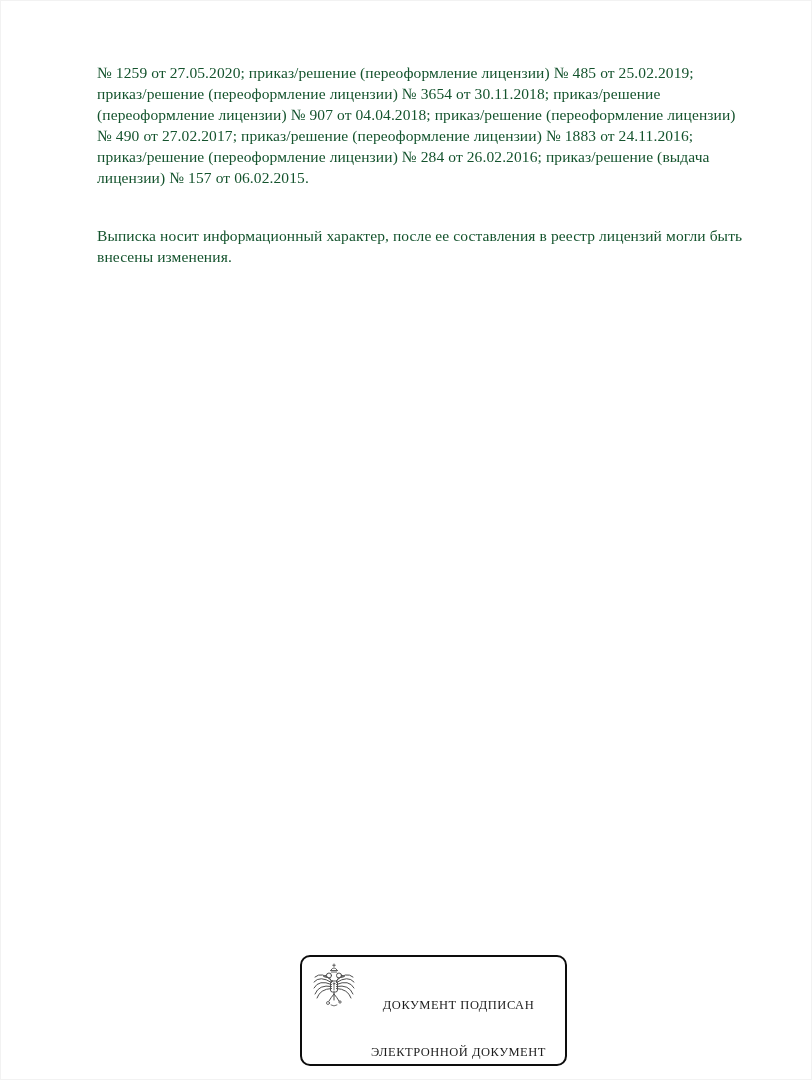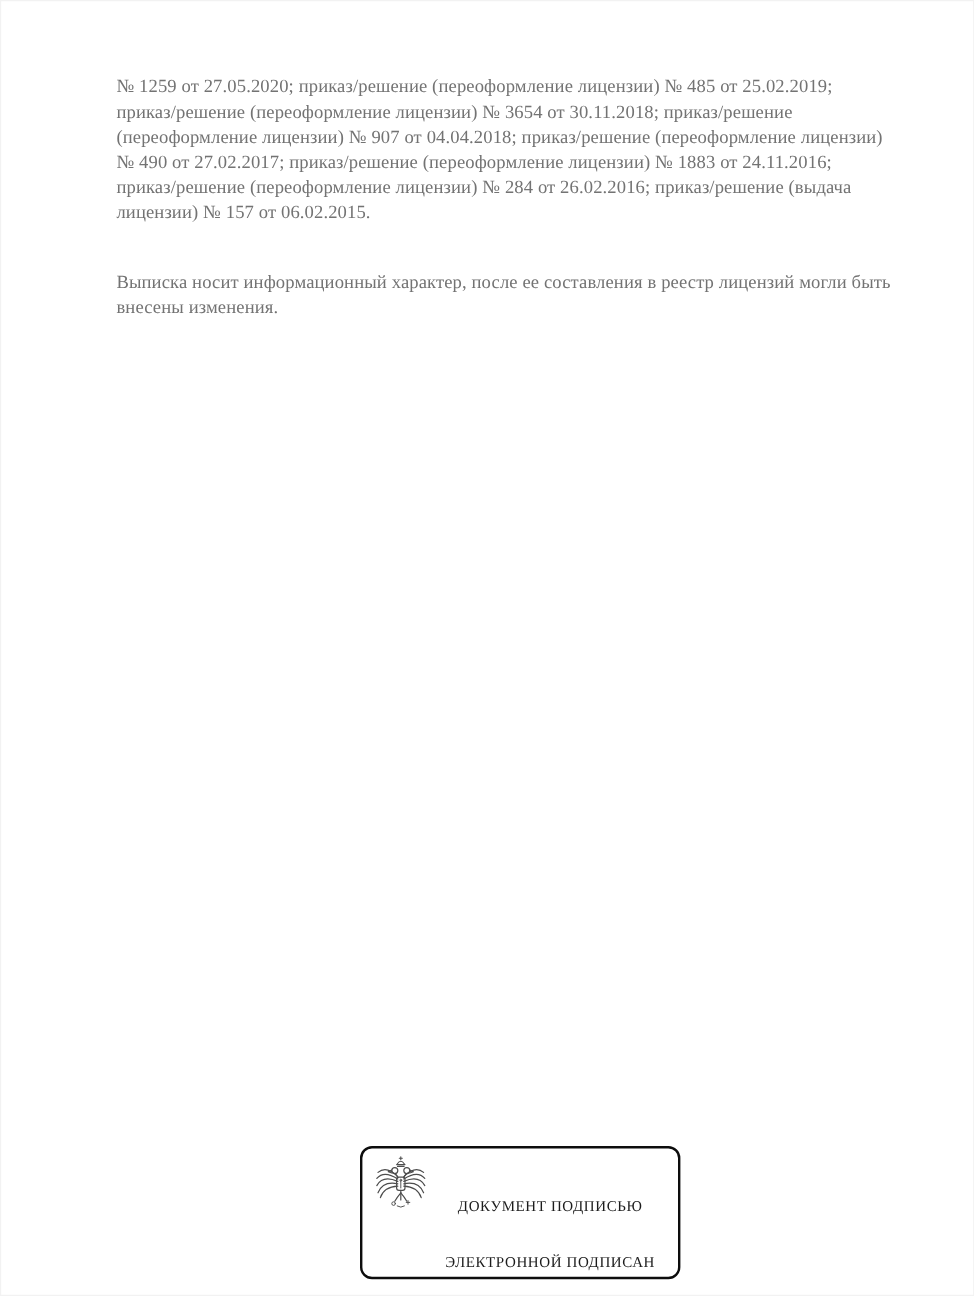--- a/index.html
+++ b/index.html
@@ -15,21 +15,21 @@
     font-family: "Liberation Serif", "DejaVu Serif", serif;
     color: #161616;
     overflow: hidden;
     box-shadow: inset 0 0 0 1px #f2f2f2;
   }
   .doc-text {
     position: absolute;
     left: 97px;
     font-size: 15.5px;
     line-height: 21px;
-    color: #737373;
+    color: #14532d;
     white-space: pre;           
     letter-spacing: 0.1px;
   }
   .para-orders { top: 62px; }
   .para-note   { top: 225px; }
 
   .stamp {
     position: absolute;
     left: 300px;
     top: 955px;
@@ -108,19 +108,19 @@
       <path d="M42 58 v16"></path>
       <path d="M42 62 q-6 7 -10 14"></path>
       <path d="M42 62 q6 7 10 14"></path>
 
       <circle cx="30" cy="80" r="3" stroke-width="1.6"></circle>
       <path d="M51 78 h6 M54 75 v6" stroke-width="1.6"></path>
       <path d="M36 84 q6 4 12 0" stroke-width="1.6"></path>
     </svg>
 
     <div class="stamp-text">
-      <div>ДОКУМЕНТ ПОДПИСЬЮ</div>
-      <div>ЭЛЕКТРОННОЙ ПОДПИСАН</div>
+      <div>ДОКУМЕНТ ПОДПИСАН</div>
+      <div>ЭЛЕКТРОННОЙ ДОКУМЕНТ</div>
     </div>
 
   </div>
 
 </div>
 
 </body></html>

